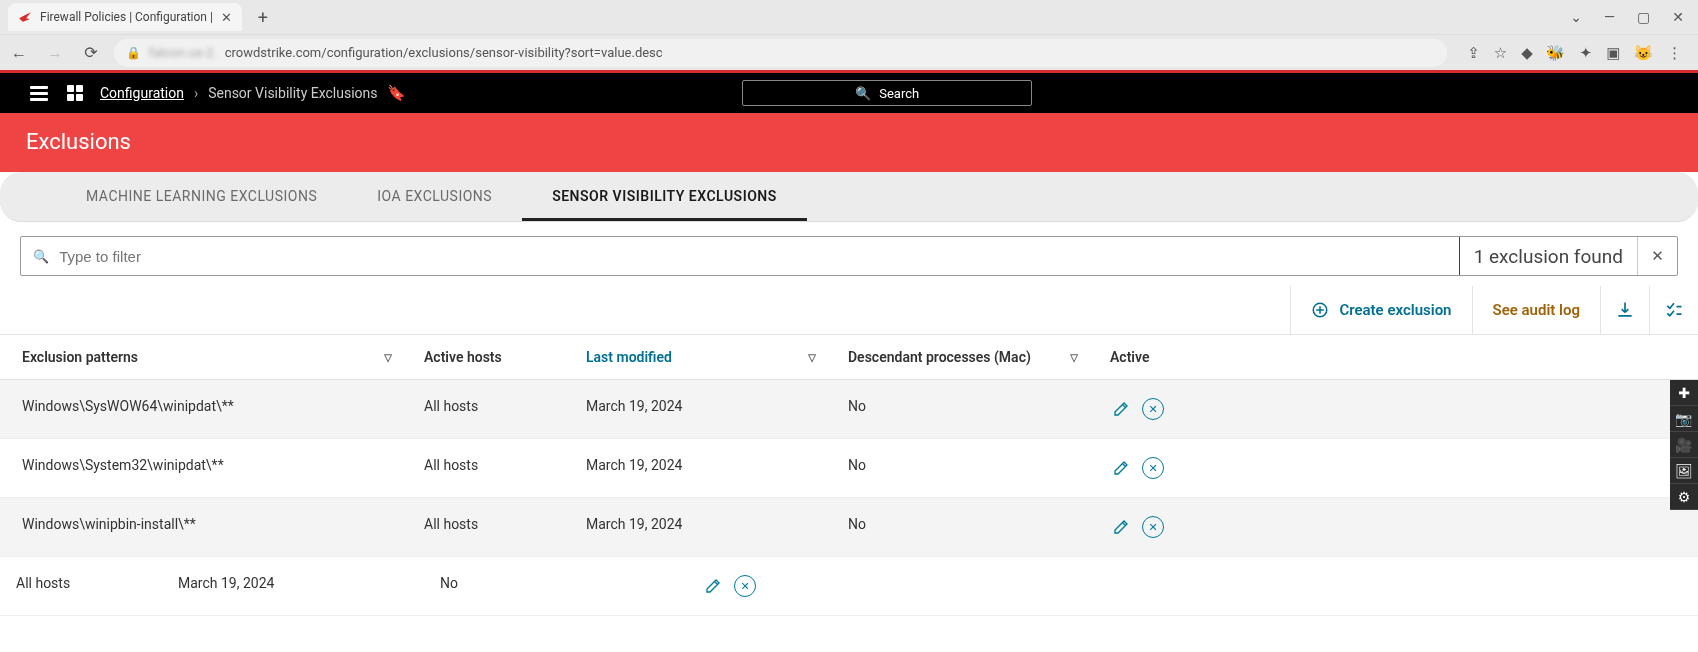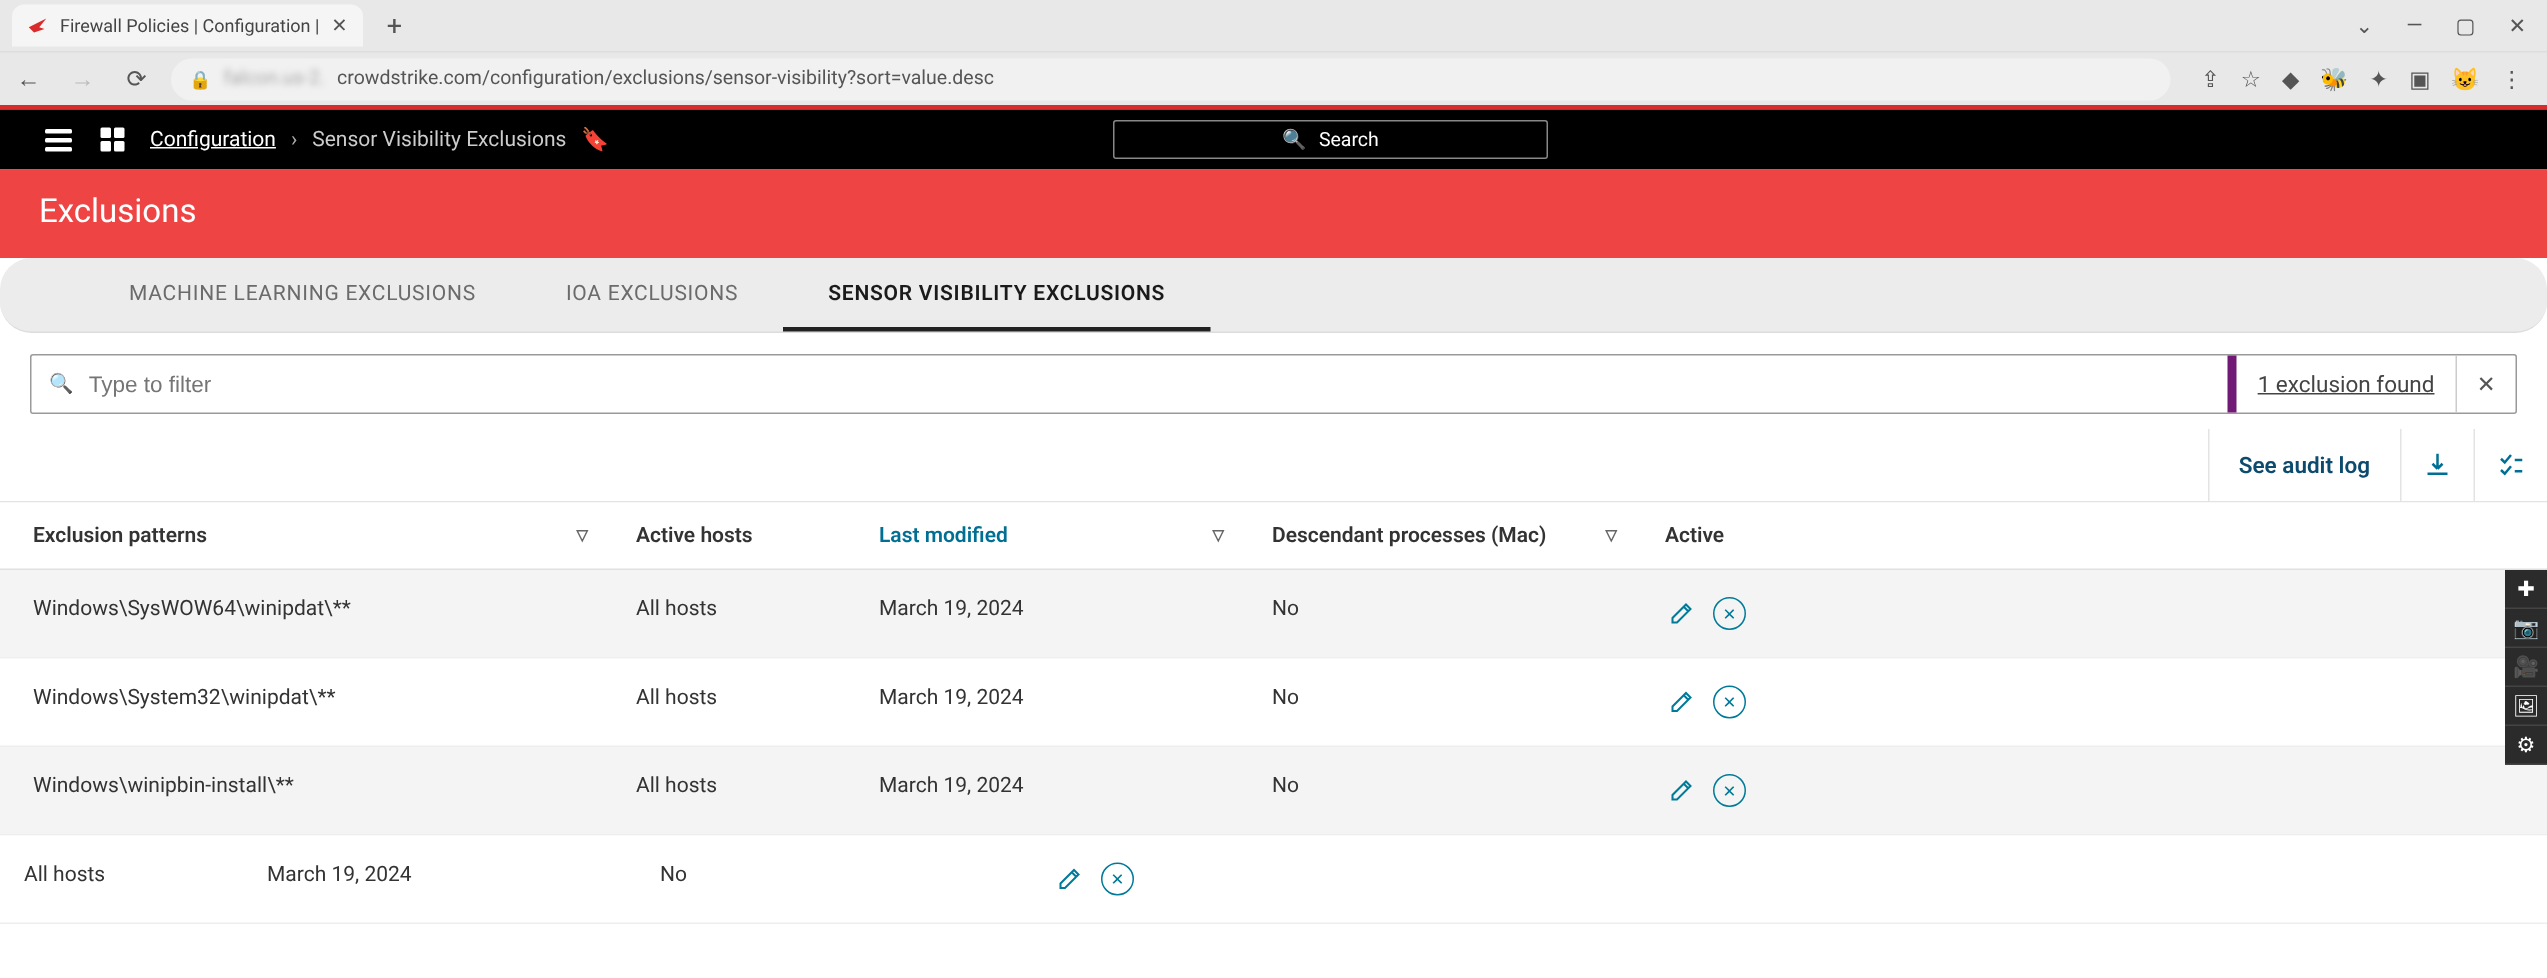--- a/index.html
+++ b/index.html
@@ -49,27 +49,27 @@
   .tabs-row { background:#ececec; border-bottom:1px solid #dcdcdc; display:flex; padding-left:56px;border-radius:21px; }
   .tab-item { padding:16px 30px 14px; font-size:14px; letter-spacing:0.5px; color:#6b6b6b; cursor:pointer; }
   .tab-item.active { color:#1a1a1a; font-weight:600; border-bottom:3px solid #222; }
 
   
   .filter-row { padding:14px 20px 10px; }
   .filter-box { display:flex; align-items:center; border:1px solid #9a9a9a; border-radius:2px; height:40px; }
   .filter-left { display:flex; align-items:center; gap:10px; padding:0 12px; flex:1; }
   .filter-left .glass { color:#888; }
   .filter-input { border:none; outline:none; font-size:15px; flex:1; background:transparent; }
-  .filter-count { padding:0 14px; border-left:6px solid #701a75; display:flex; align-items:center; height:100%; color:#444; font-size:15px;text-decoration:underline;}
+  .filter-count { padding:0 14px; border-left:1px solid #701a75; display:flex; align-items:center; height:100%; color:#444; font-size:19px;}
   .filter-clear { width:40px; text-align:center; border-left:1px solid #ccc; color:#555; font-size:15px; cursor:pointer; height:100%; display:flex; align-items:center; justify-content:center;}
 
   
   .action-bar { display:flex; justify-content:flex-end; border-bottom:1px solid #e3e3e3; }
   .action-btn { display:flex; align-items:center; gap:10px; padding:14px 20px; border-left:1px solid #e3e3e3; color:#006f94; font-size:15px; font-weight:600; cursor:pointer; }
-  .action-btn.plain { color:#0c4a6e; }
+  .action-btn.plain { color:#a16207; }
   .action-icononly { padding:14px 14px; }
   .action-btn svg, .action-icononly svg { stroke:#006f94; }
 
   
   .tbl { width:100%; }
   .tbl-head { display:flex; border-bottom:1px solid #e0e0e0; background:#fff; }
   .tbl th, .th { text-align:left; font-size:14px; font-weight:600; color:#333; padding:14px 16px; display:flex; align-items:center; gap:8px; }
   .th-sort { color:#006f94; cursor:pointer; }
   .sort-caret { font-size:10px; color:#666; margin-left:auto; }
   .col-pattern { width:408px; padding-left:22px !important;}
@@ -175,20 +175,27 @@
     <div class="filter-left">
       <span class="glass">🔍</span>
       <input class="filter-input" placeholder="Type to filter" style="">
     </div>
     <div class="filter-count">1 exclusion found</div>
     <div class="filter-clear">✕</div>
   </div>
 </div>
 
 <div class="action-bar">
+  <div class="action-btn">
+    <svg width="18" height="18" viewBox="0 0 24 24">
+        <circle cx="12" cy="12" r="9" fill="none" stroke="#006f94" stroke-width="2"></circle>
+        <path d="M12 7v10M7 12h10" stroke="#006f94" stroke-width="2"></path>
+      </svg>
+    <span>Create exclusion</span>
+  </div>
   <div class="action-btn plain">
     <span>See audit log</span>
   </div>
   <div class="action-btn action-icononly">
     <svg width="20" height="20" viewBox="0 0 24 24">
         <path d="M12 3v12m0 0l-4-4m4 4l4-4M4 19h16" fill="none" stroke="#006f94" stroke-width="2"></path>
       </svg>
   </div>
   <div class="action-btn action-icononly">
     <svg width="20" height="20" viewBox="0 0 24 24">

